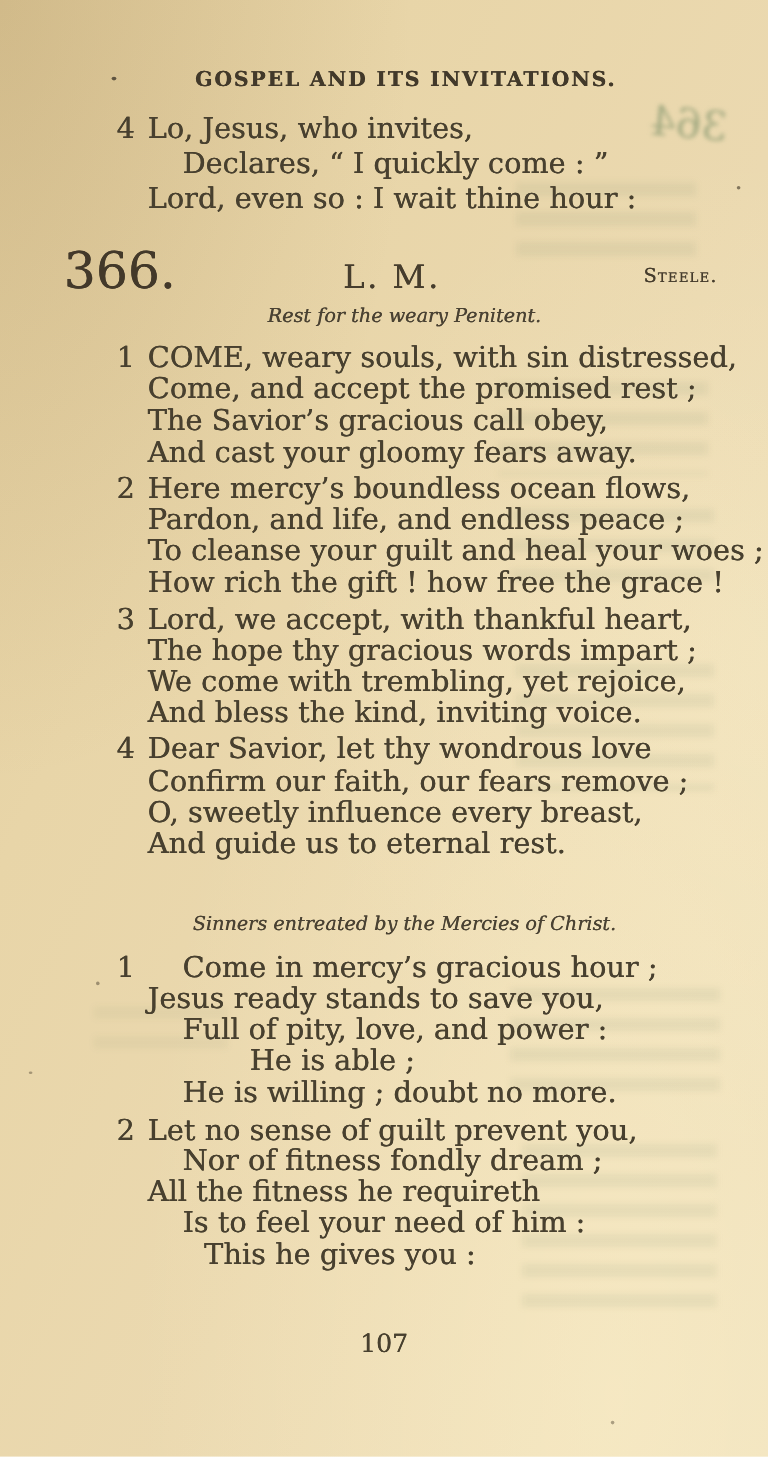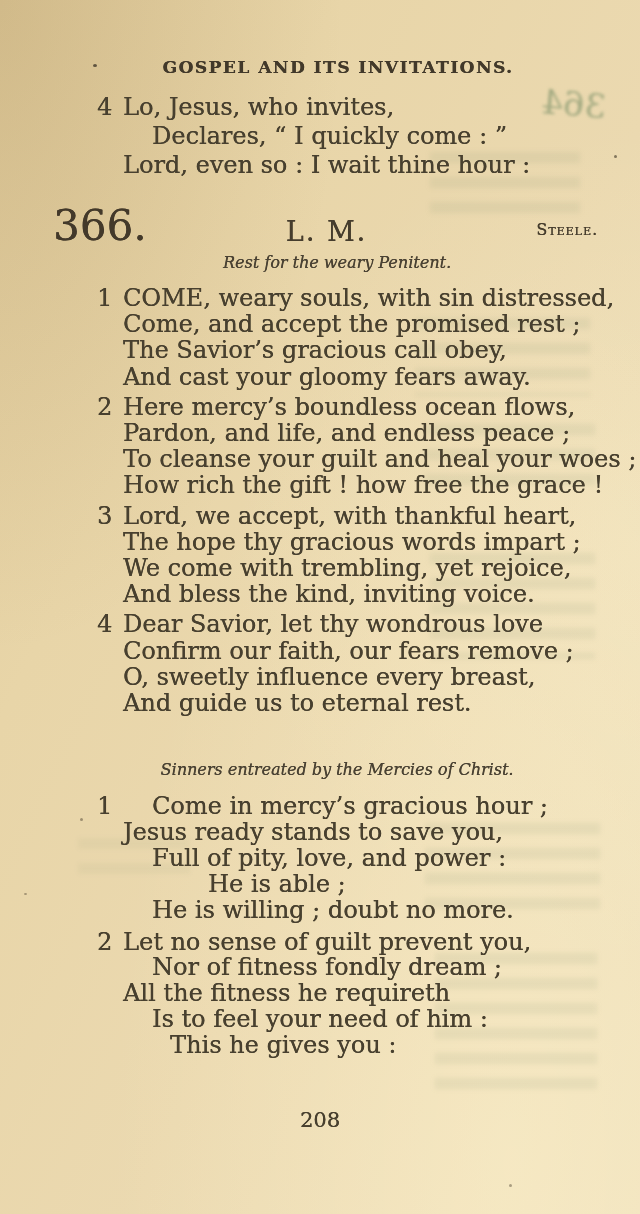--- a/index.html
+++ b/index.html
@@ -184,15 +184,15 @@
     <div class="verse">
       <span class="vnum">2</span>
       <span class="line in0">Let no sense of guilt prevent you,</span>
       <span class="line in1">Nor of fitness fondly dream ;</span>
       <span class="line in0">All the fitness he requireth</span>
       <span class="line in1">Is to feel your need of him :</span>
       <span class="line in2">This he gives you :</span>
     </div>
   </div>
 
-  <div class="page-num txt">208</div>
+  <div class="page-num txt">107</div>
 
 </div>
 
 </body></html>

